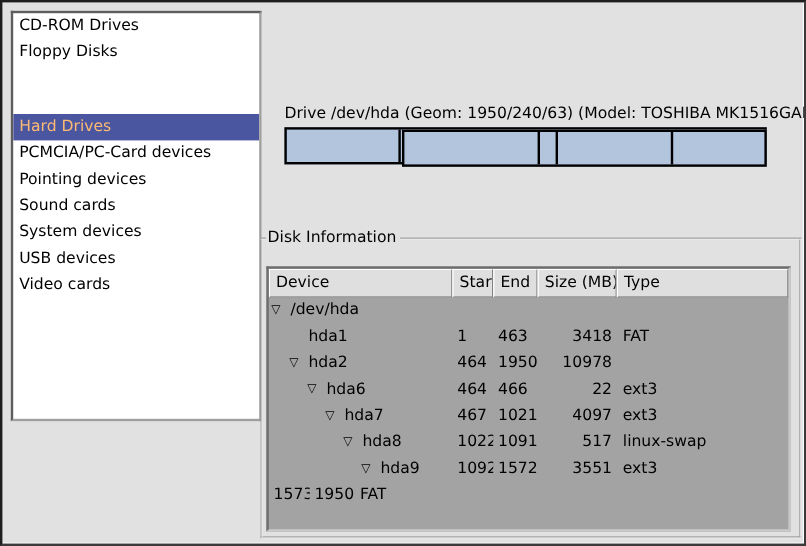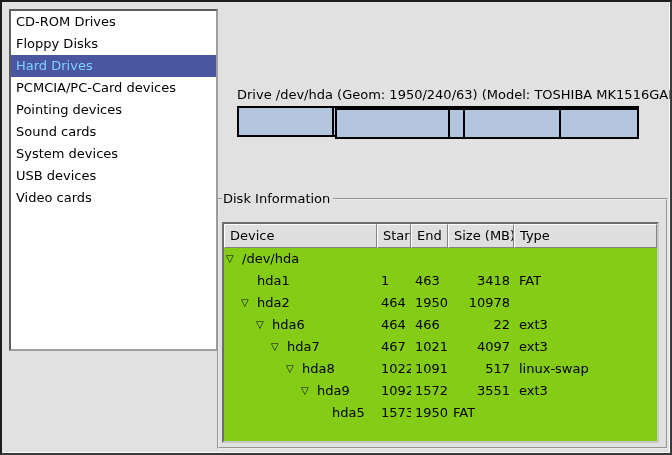--- a/index.html
+++ b/index.html
@@ -11,36 +11,36 @@
     box-shadow:inset -1px -1px 0 #fafafa;
     overflow:hidden;
   }
   
   .sidebar{
     position:absolute;left:7px;top:7px;width:209px;height:342px;background:#ffffff;
     border:2px solid;border-color:#5d5d5d #9e9e9e #9e9e9e #5d5d5d;
     overflow:hidden;
   }
   .sidebar .item{height:22px;line-height:22px;padding-left:5px;white-space:nowrap;cursor:default;}
-  .sidebar .item.selected{color:#7dd3fc;}
+  .sidebar .item.selected{color:#fdba74;margin-top:40px;}
   
   .drive-title{position:absolute;left:235px;top:85px;width:402px;text-align:center;white-space:nowrap;}
   .drive-bar{position:absolute;left:235px;top:104px;width:402px;height:31px;border:2px solid #000;}
   .drive-bar .vdiv{position:absolute;top:0;bottom:0;width:2px;background:#000;}
   .drive-bar .extended{position:absolute;top:0;right:-2px;height:31px;border:2px solid #000;}
   .extended .vdiv{position:absolute;top:0;bottom:0;width:2px;background:#000;}
   
   .groupbox{
     position:absolute;left:215px;top:189px;width:451px;height:258px;
     border:2px groove #eaeaea;margin:0;padding:0;
   }
   .groupbox legend{margin-left:3px;padding:0 3px 0 1px;}
   
   .treeview{
-    position:absolute;left:3px;right:7px;top:16px;bottom:4px;background:#84cc16;
+    position:absolute;left:3px;right:7px;top:16px;bottom:4px;background:#a3a3a3;
     border:2px solid;border-color:#6e6e6e #c9c9c9 #c9c9c9 #6e6e6e;
     overflow:hidden;
   }
   .thead{display:flex;height:24px;}
   .th{
     background:#dfdfdf;border:1px solid;border-color:#ffffff #828282 #828282 #ffffff;
     line-height:22px;white-space:nowrap;overflow:hidden;padding-left:5px;flex:none;
   }
   .col-device{width:153px;}
   .col-start{width:34px;}
@@ -157,24 +157,20 @@
             <div class="td col-device" style="padding-left: 77px;">
               <span class="expander">▽</span>
               <span>hda9</span>
             </div>
             <div class="td col-start">1092</div>
             <div class="td col-end">1572</div>
             <div class="td col-size">3551</div>
             <div class="td col-type">ext3</div>
           </div>
           <div class="trow">
-            <div class="td col-device" style="padding-left: 92px;">
-              <span class="expander"></span>
-              <span>hda5</span>
-            </div>
             <div class="td col-start">1573</div>
             <div class="td col-end">1950</div>
             <div class="td col-type">FAT</div>
           </div>
         </div>
     </div>
   </fieldset>
 
 </div>
 

